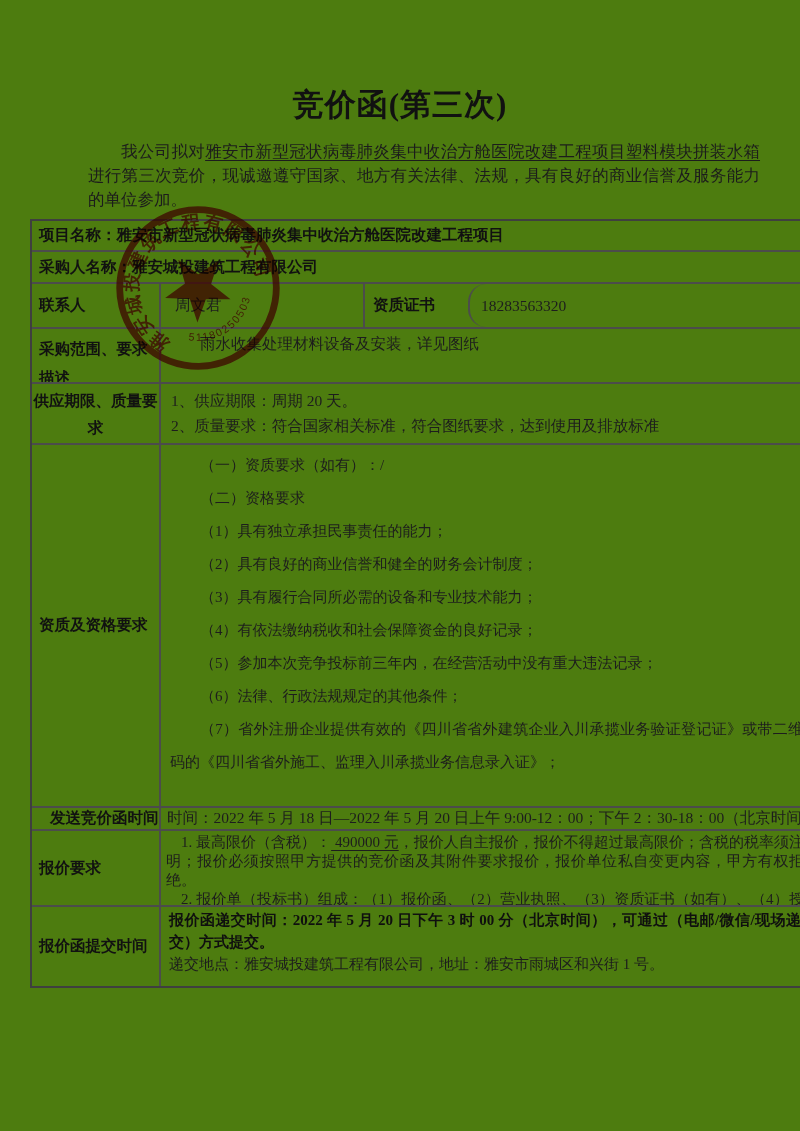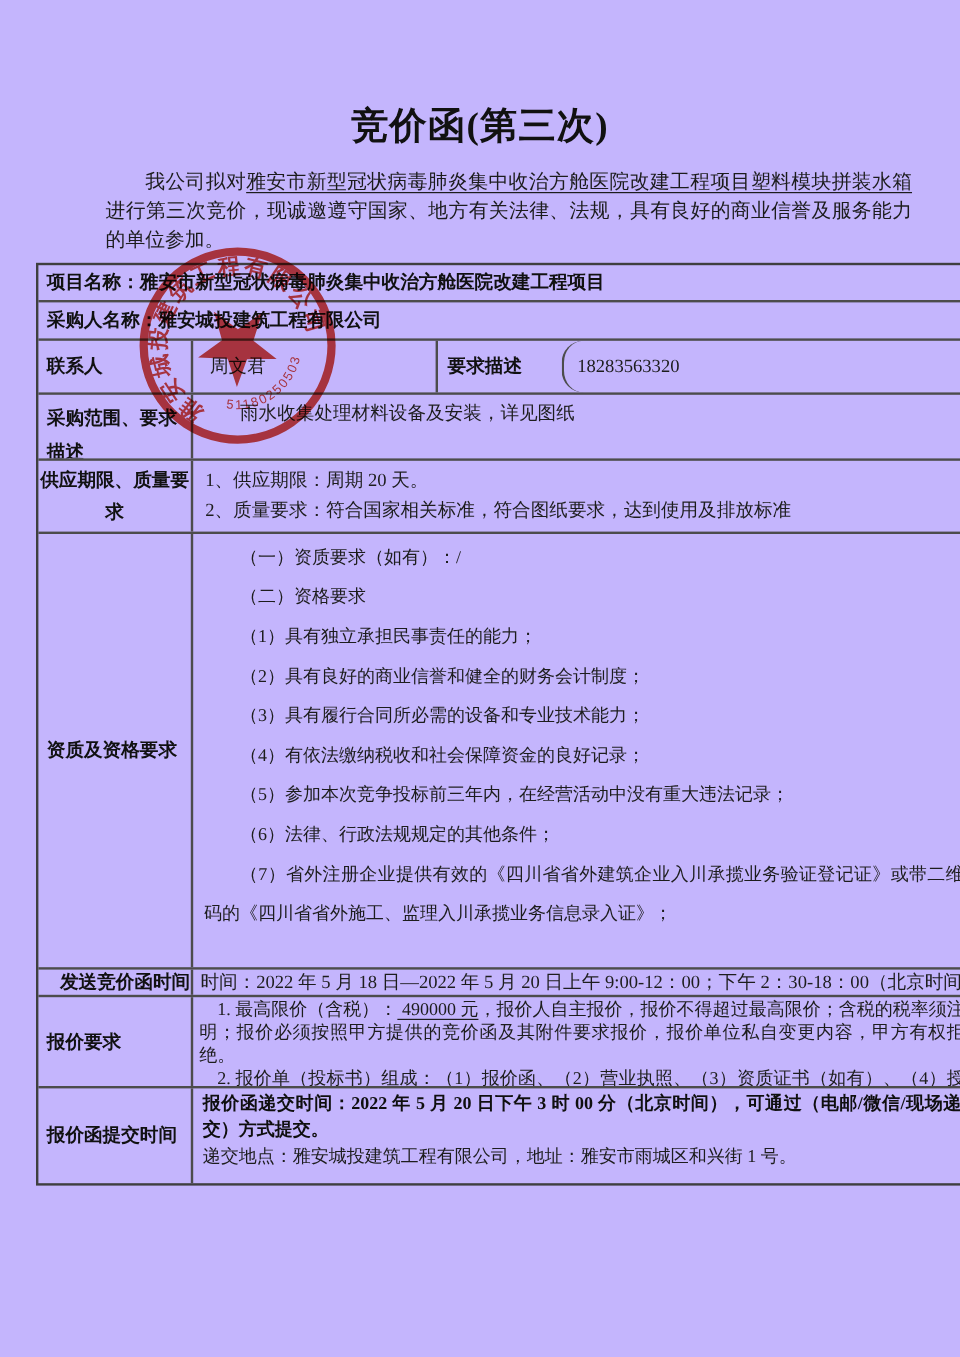--- a/index.html
+++ b/index.html
@@ -4,21 +4,21 @@
 <style>
   html,body{margin:0;padding:0;}
   body{
     width:800px;height:1131px;
     background:#ffffff;
     font-family:"Liberation Serif","DejaVu Serif",serif;
     color:#222;
     position:relative;
     overflow:hidden;
   }
-  .page{position:absolute;inset:0;background:#c4b5fd;}
+  .page{position:absolute;inset:0;background:#4d7c0f;}
   .doc-title{
     position:absolute;top:84px;left:0;width:100%;
     text-align:center;font-size:31px;font-weight:bold;color:#111;
     letter-spacing:1px;
   }
   .intro{
     position:absolute;top:140px;left:88px;width:672px;
     font-size:16.5px;line-height:23.8px;text-align:justify;
     text-indent:2em;color:#1c1c1c;
   }
@@ -88,21 +88,21 @@
     <div class="trow r2">
       <div class="cell full">
         <span>采购人名称：</span>
           <span>雅安城投建筑工程有限公司</span>
       </div>
     </div>
 
     <div class="trow r3">
       <div class="cell lbl">联系人</div>
       <div class="cell c-name">周文君</div>
-      <div class="cell c-plabel">要求描述</div>
+      <div class="cell c-plabel">资质证书</div>
       <div class="cell c-phone">18283563320</div>
     </div>
 
     <div class="trow r4">
       <div class="cell lbl top wrap">采购范围、要求描述</div>
       <div class="cell val scope-val">雨水收集处理材料设备及安装，详见图纸</div>
     </div>
 
     <div class="trow r5">
       <div class="cell lbl ctr">供应期限、质量要求</div>

